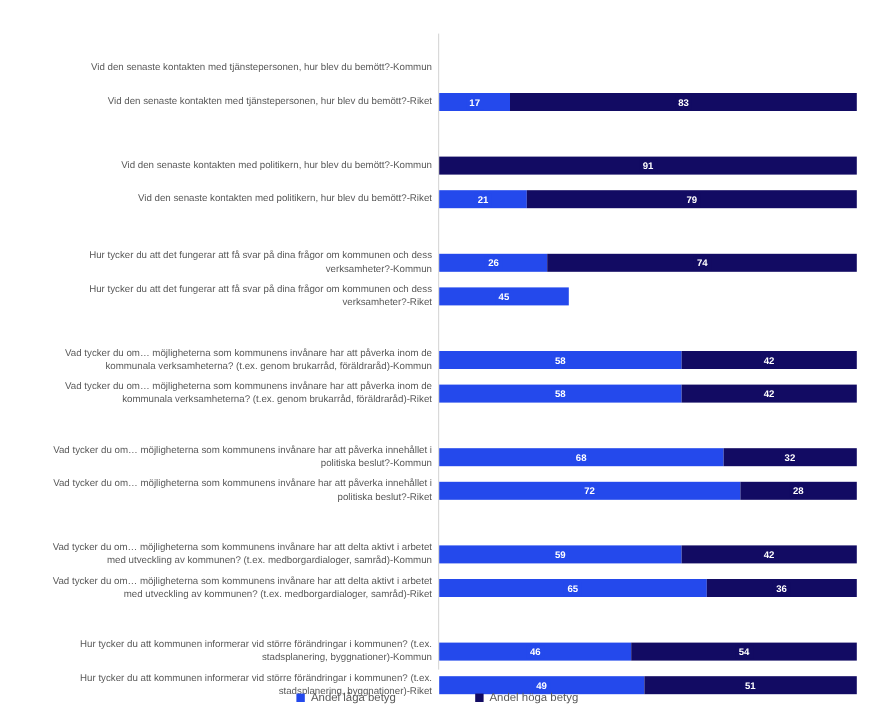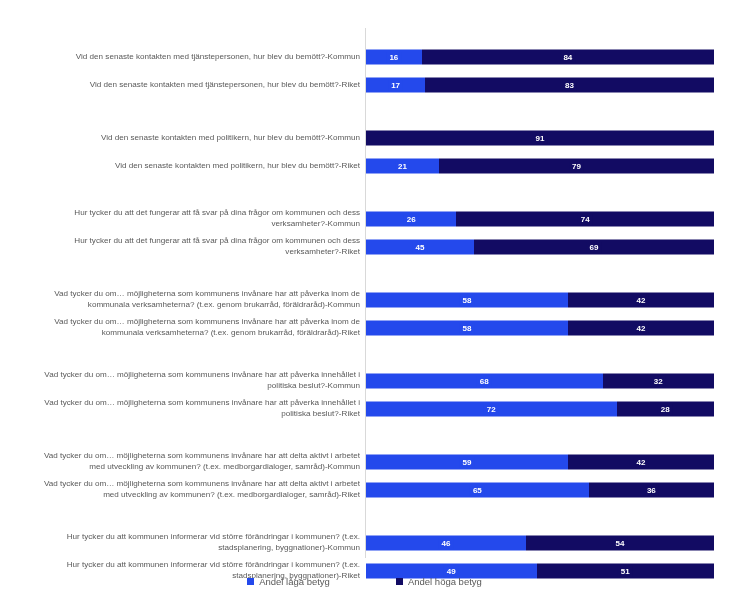--- a/index.html
+++ b/index.html
@@ -128,28 +128,20 @@
 <body>
 
 <div id="chart-root">
 
 
   <div class="plot-area">
     <div class="axis-line"></div>
     <div id="rows-container">
         <div class="bar-row" style="top: 15px;">
           <div class="row-label">Vid den senaste kontakten med tjänstepersonen, hur blev du bemött?-Kommun</div>
-          <div class="bar-track">
-            <div class="seg seg-low" style="left: 0%; width: 16%;">
-              <span class="seg-value">16</span>
-            </div>
-            <div class="seg seg-high" style="left: 16%; width: 84%;">
-              <span class="seg-value">84</span>
-            </div>
-          </div>
         </div>
         <div class="bar-row" style="top: 43px;">
           <div class="row-label">Vid den senaste kontakten med tjänstepersonen, hur blev du bemött?-Riket</div>
           <div class="bar-track">
             <div class="seg seg-low" style="left: 0%; width: 17%;">
               <span class="seg-value">17</span>
             </div>
             <div class="seg seg-high" style="left: 17%; width: 83%;">
               <span class="seg-value">83</span>
             </div>
@@ -183,23 +175,20 @@
             <div class="seg seg-high" style="left: 26%; width: 74%;">
               <span class="seg-value">74</span>
             </div>
           </div>
         </div>
         <div class="bar-row" style="top: 205px;">
           <div class="row-label">Hur tycker du att det fungerar att få svar på dina frågor om kommunen och dess verksamheter?-Riket</div>
           <div class="bar-track">
             <div class="seg seg-low" style="left: 0%; width: 31%;">
               <span class="seg-value">45</span>
-            </div>
-            <div class="seg seg-high" style="left: 31%; width: 69%;">
-              <span class="seg-value">69</span>
             </div>
           </div>
         </div>
         <div class="bar-row" style="top: 258px;">
           <div class="row-label">Vad tycker du om… möjligheterna som kommunens invånare har att påverka inom de kommunala verksamheterna? (t.ex. genom brukarråd, föräldraråd)-Kommun</div>
           <div class="bar-track">
             <div class="seg seg-low" style="left: 0%; width: 58%;">
               <span class="seg-value">58</span>
             </div>
             <div class="seg seg-high" style="left: 58%; width: 42%;">

